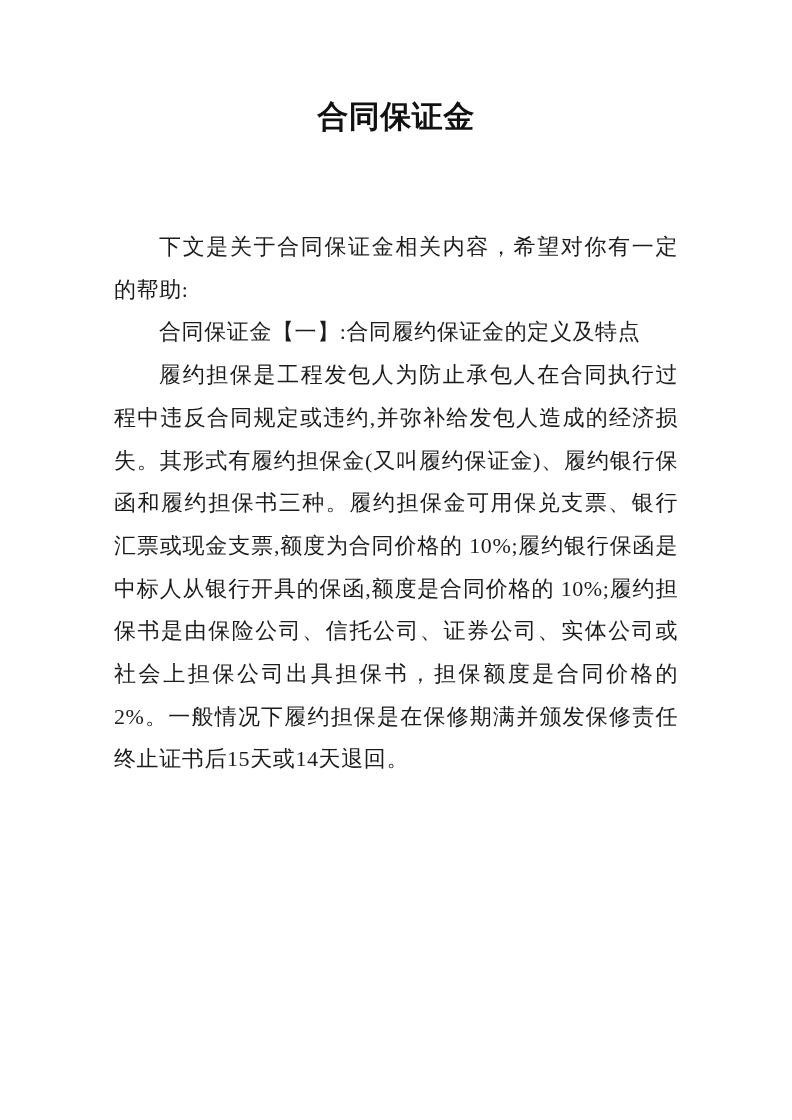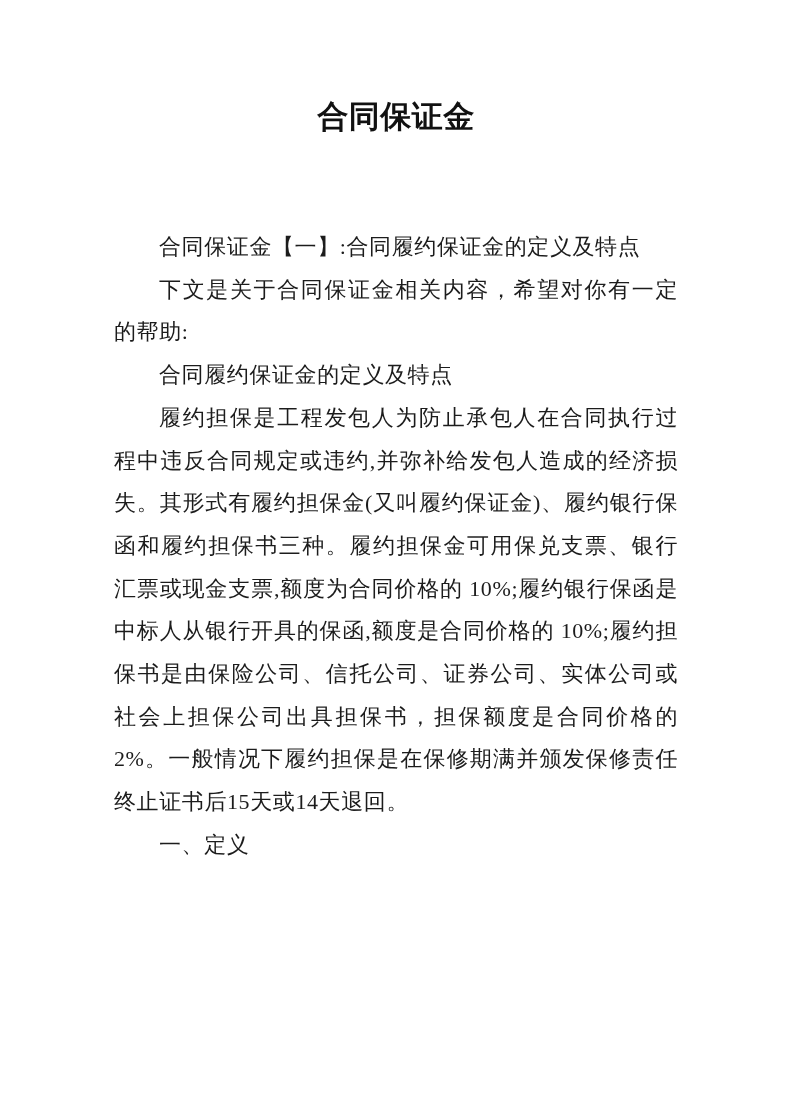--- a/index.html
+++ b/index.html
@@ -39,19 +39,17 @@
     padding: 0;
     text-indent: 45px;
   }
 </style>
 </head>
 <body>
 
 <div class="doc-page">
   <h1 class="doc-title">合同保证金</h1>
   <div class="doc-body">
+    <p class="para">下文是关于合同保证金相关内容，希望对你有一定的帮助:</p>
     <p class="para">合同保证金【一】:合同履约保证金的定义及特点</p>
-    <p class="para">下文是关于合同保证金相关内容，希望对你有一定的帮助:</p>
-    <p class="para">合同履约保证金的定义及特点</p>
     <p class="para">履约担保是工程发包人为防止承包人在合同执行过程中违反合同规定或违约,并弥补给发包人造成的经济损失。其形式有履约担保金(又叫履约保证金)、履约银行保函和履约担保书三种。履约担保金可用保兑支票、银行汇票或现金支票,额度为合同价格的 10%;履约银行保函是中标人从银行开具的保函,额度是合同价格的 10%;履约担保书是由保险公司、信托公司、证券公司、实体公司或社会上担保公司出具担保书，担保额度是合同价格的 2%。一般情况下履约担保是在保修期满并颁发保修责任终止证书后15天或14天退回。</p>
-    <p class="para">一、定义</p>
   </div>
 </div>
 
 </body></html>

